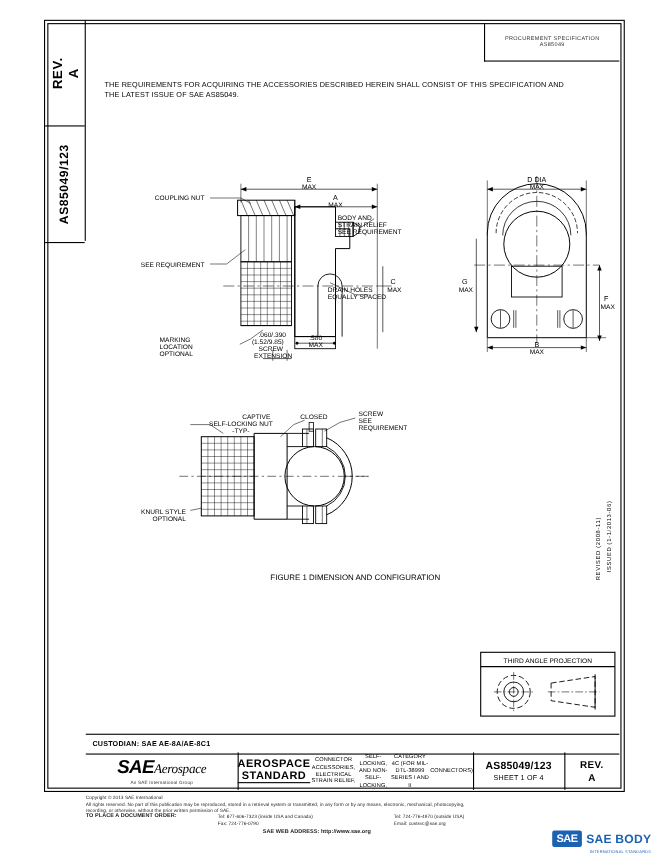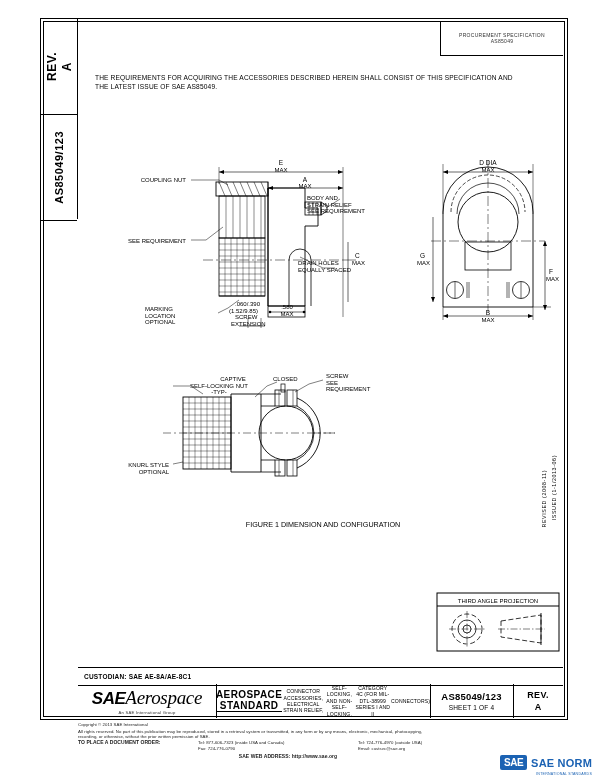--- a/index.html
+++ b/index.html
@@ -38,21 +38,21 @@
   .custodian{position:absolute;left:78px;top:667px;width:485px;height:17px;border-top:1.2px solid #000;border-bottom:1.2px solid #000;
     display:flex;align-items:center;}
   .custodian span{font-size:6.5px;font-weight:bold;margin-left:6px;letter-spacing:0.2px;}
 
   
   .tblock{position:absolute;left:78px;top:684px;width:485px;height:34px;}
   .tb-logo{position:absolute;left:0;top:0;width:138px;height:34px;border-right:1.2px solid #000;
     display:flex;flex-direction:column;align-items:center;justify-content:center;}
   .logo-line{display:flex;align-items:baseline;}
   .logo-sae{font-family:"Liberation Sans",sans-serif;font-weight:bold;font-size:17px;font-style:italic;letter-spacing:-0.5px;}
-  .logo-aero{font-family:"Liberation Serif",serif;font-size:19px;font-style:italic;letter-spacing:-0.3px;}
+  .logo-aero{font-family:"Liberation Serif",serif;font-size:12px;font-style:italic;letter-spacing:-0.3px;}
   .logo-sub{font-size:4.2px;color:#333;margin-top:1px;letter-spacing:0.2px;}
   .tb-desc{position:absolute;left:138px;top:0;width:214px;height:34px;border-right:1.2px solid #000;
     display:flex;flex-direction:row;align-items:center;justify-content:center;text-align:center;}
   .tb-title{font-size:10px;font-weight:bold;letter-spacing:0.4px;border-bottom:1px solid #000;padding-bottom:0px;margin-bottom:1px;}
   .tb-sub{font-size:5.1px;line-height:6.4px;letter-spacing:0.1px;}
   .tb-num{position:absolute;left:352px;top:0;width:83px;height:34px;border-right:1.2px solid #000;
     display:flex;flex-direction:column;align-items:center;justify-content:center;}
   .tb-num b{font-size:9.5px;letter-spacing:0.2px;}
   .tb-num span{font-size:6.5px;letter-spacing:0.2px;margin-top:2px;}
   .tb-rev{position:absolute;left:435px;top:0;width:50px;height:34px;
@@ -411,17 +411,17 @@
       <span class="c3">Email:    custsvc@sae.org</span>
     </div>
     <div class="ftweb">
       <span>SAE WEB ADDRESS:</span>
       <span>http://www.sae.org</span>
     </div>
   </div>
 
   <div class="wm">
     <span class="wm-badge">SAE</span>
-    <span class="wm-txt">SAE NORM</span>
+    <span class="wm-txt">SAE BODY</span>
   </div>
   <div class="wm-sub">INTERNATIONAL STANDARDS</div>
 
 </div>
 
 </body></html>

